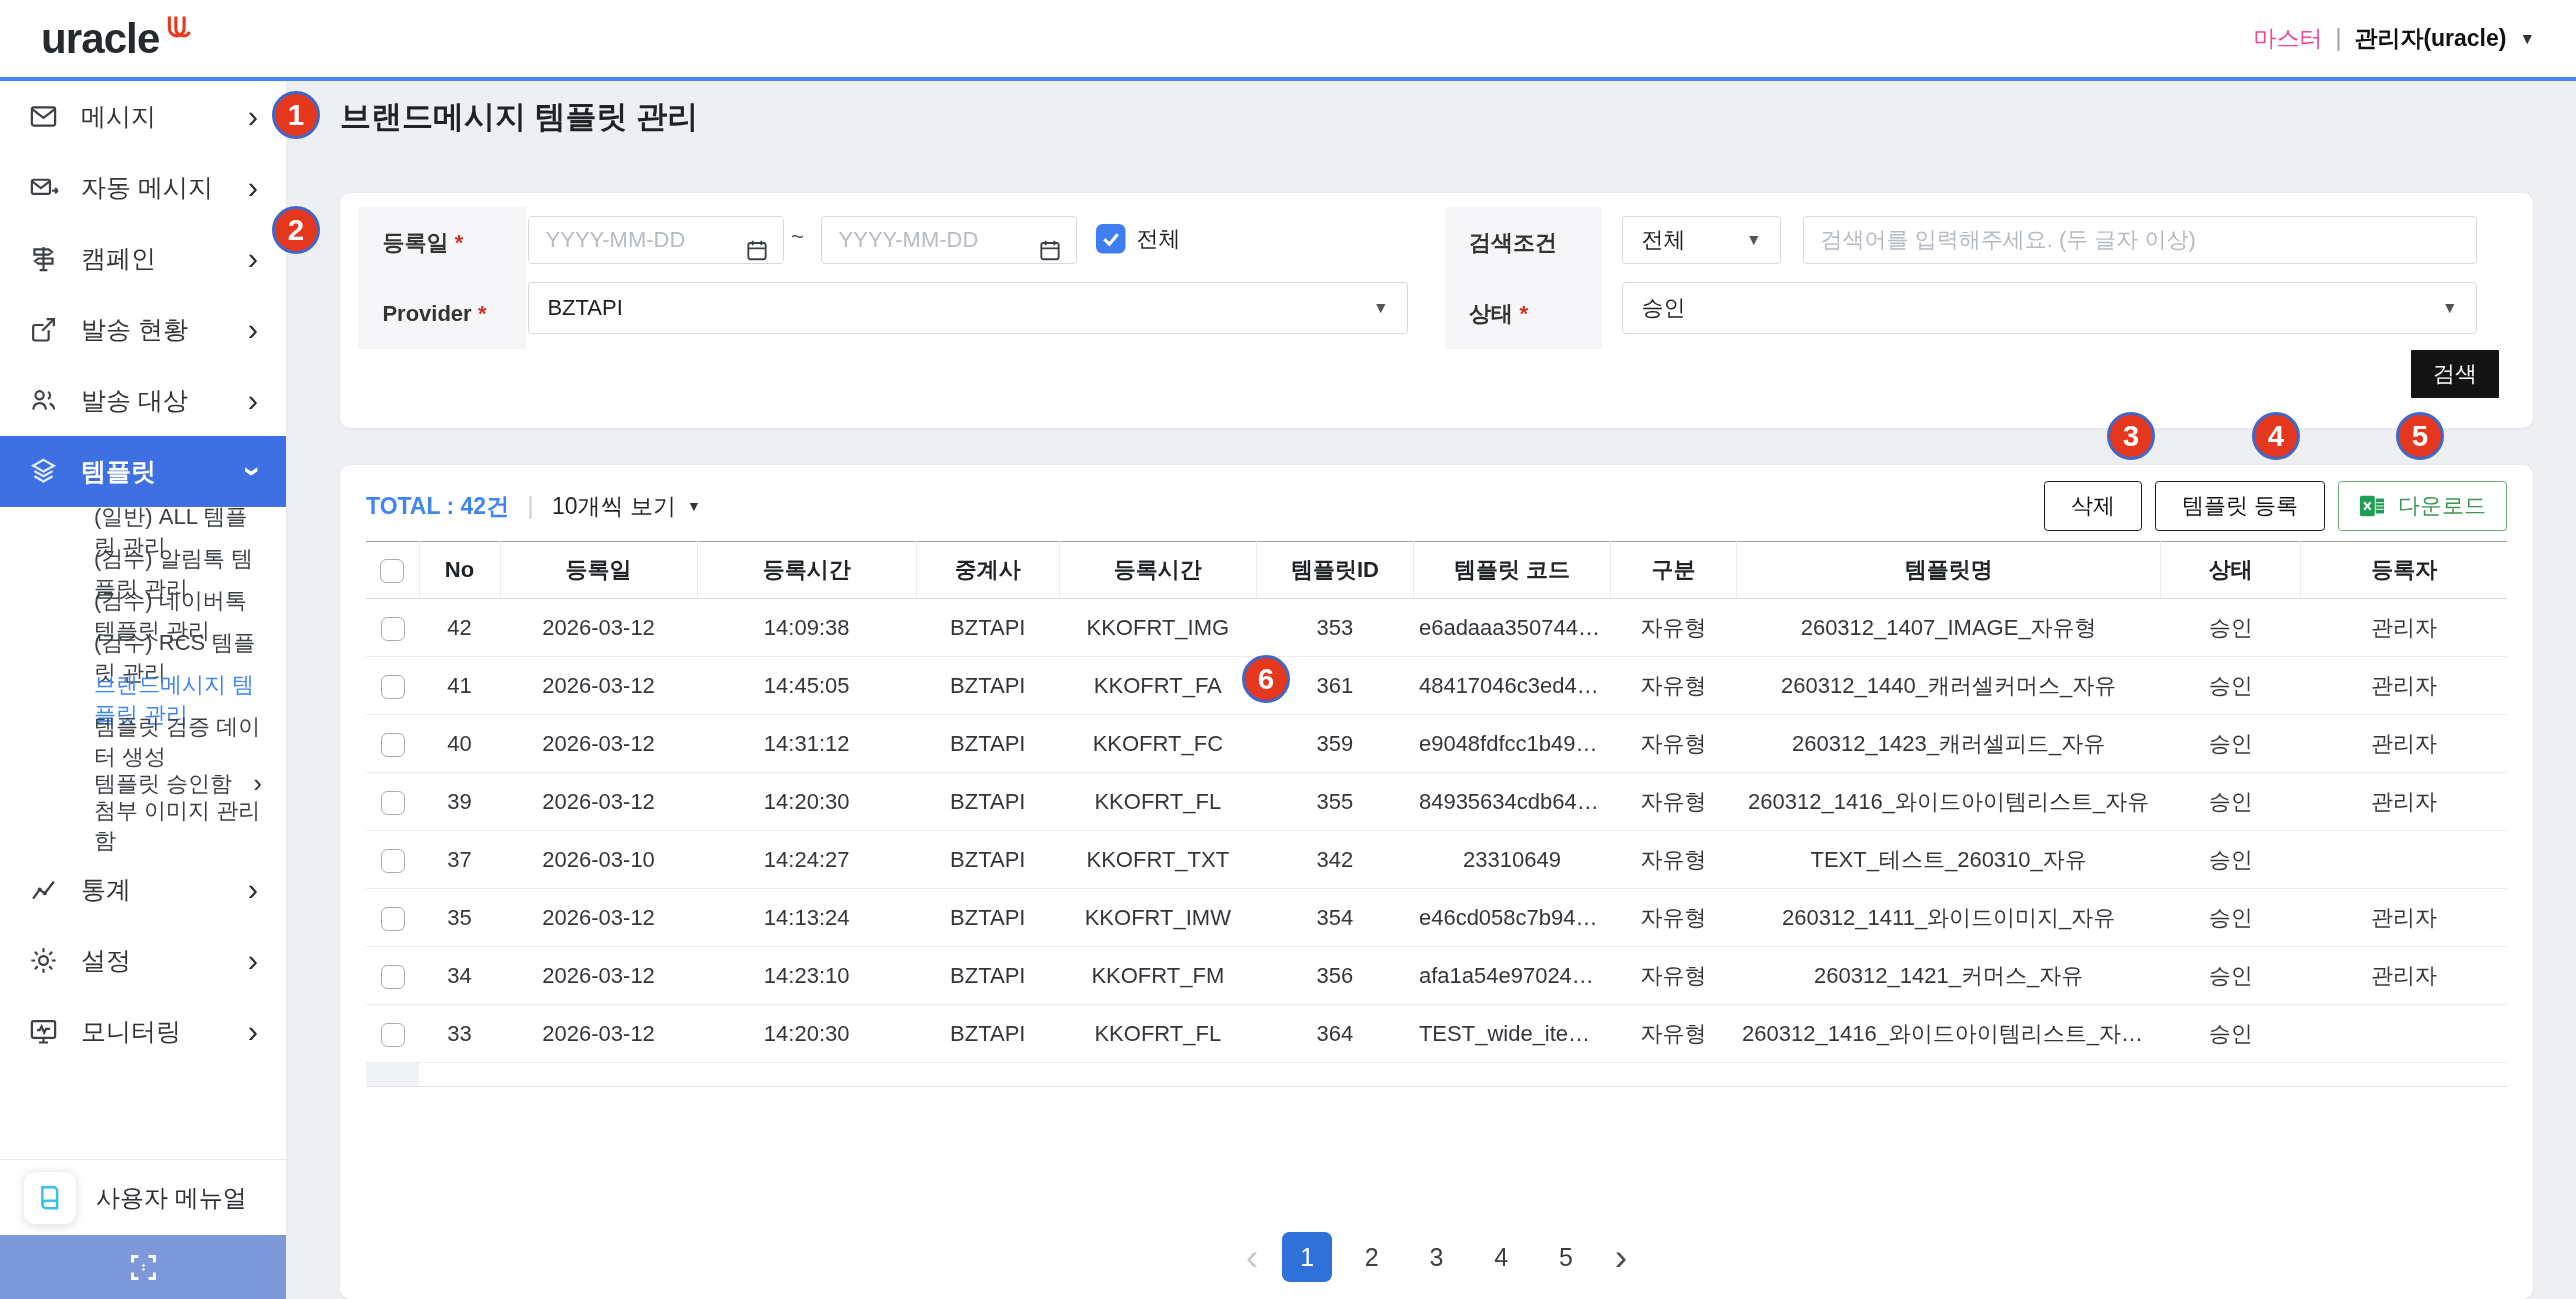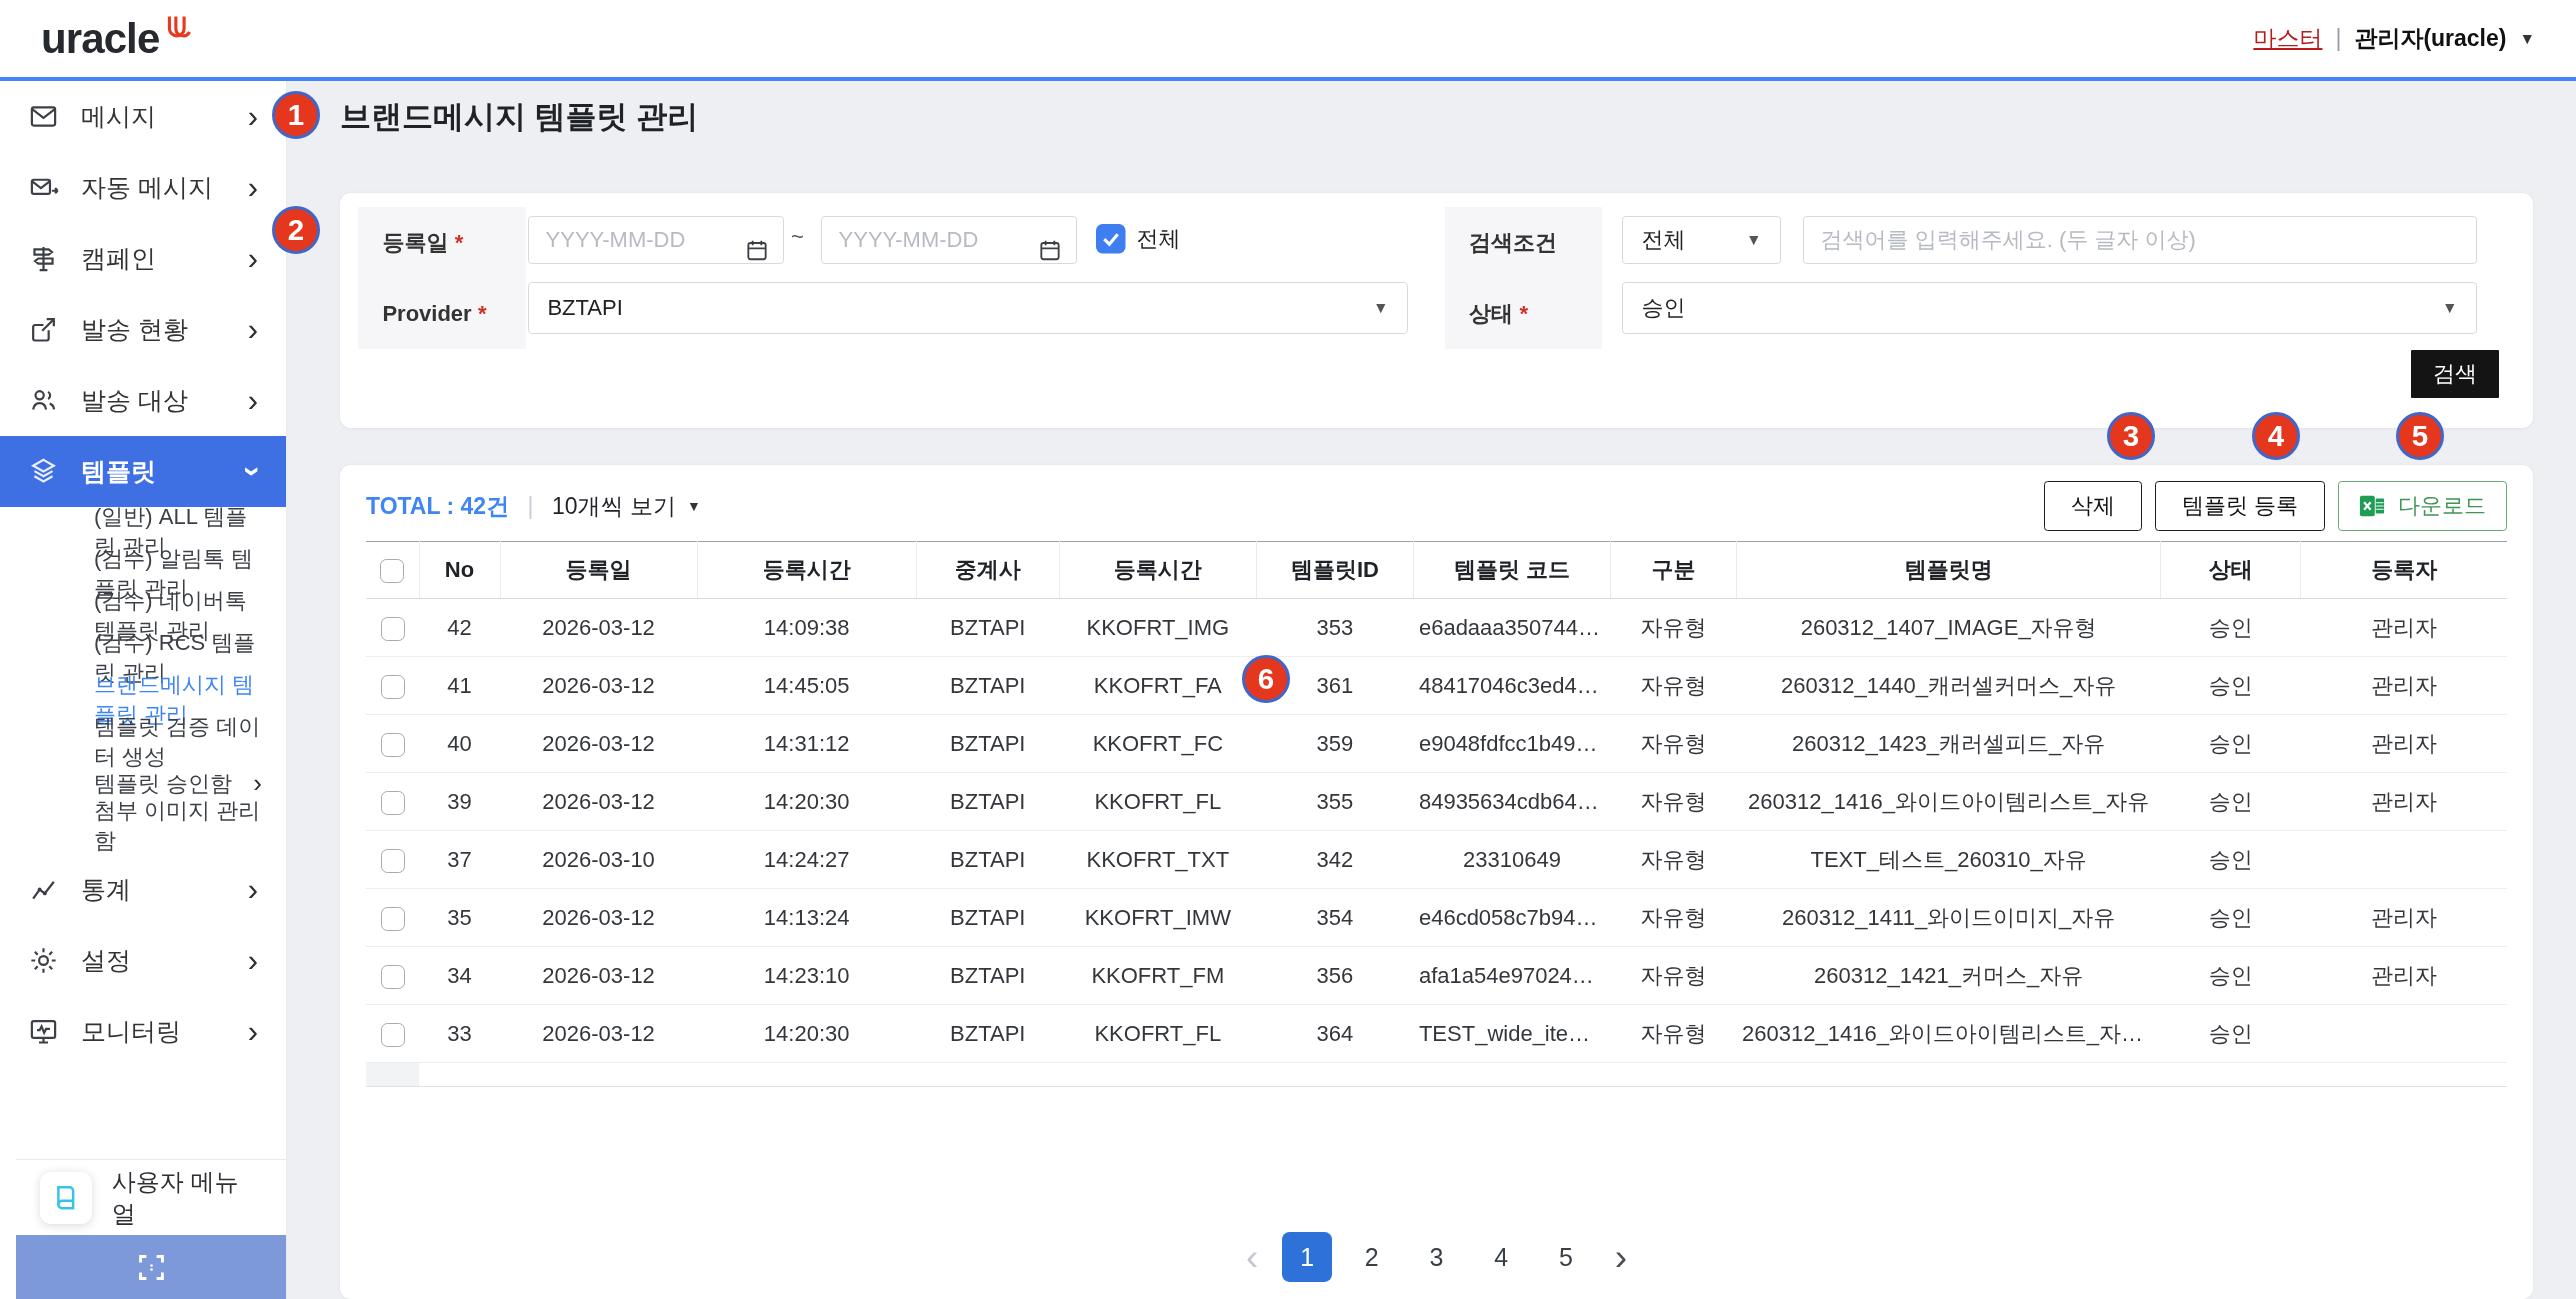--- a/index.html
+++ b/index.html
@@ -14,21 +14,21 @@
   .app-header {
     position:absolute; top:0; left:0; width:2576px; height:81px;
     background:#fff; border-bottom:4.6px solid #4285f4;
     display:flex; align-items:center; justify-content:space-between;
     padding:0 41px; z-index:20;
   }
   .logo { display:flex; align-items:flex-start; gap:3.7px; cursor:pointer; }
   .logo-text { font-size:42px; font-weight:600; color:#26292e; letter-spacing:-0.9px; line-height:1; }
   .logo-mark { margin-top:-5.5px; }
   .header-user { display:flex; align-items:center; gap:13px; font-size:23px; }
-  .hu-master { color:#b91c1c;text-decoration:underline; }
+  .hu-master { color:#ec4899; }
   .hu-sep { color:#9aa0a6; }
   .hu-admin { color:#111; font-weight:600; }
   .hu-caret { font-size:15.7px; color:#333; }
 
   
   .sidebar {
     position:absolute; top:81px; left:0; width:287px; bottom:0;
     background:#fff; border-right:0.9px solid #e8eaee; z-index:10;
     display:flex; flex-direction:column;
   }
@@ -42,21 +42,21 @@
   .nav-item.active .nicon { color:#e8efff; }
   .nav-item.active .chev { color:#fff; transform:rotate(90deg); }
   .subnav { padding-top:3.7px; }
   .subnav-item {
     height:42px; display:flex; align-items:center;
     padding-left:94px; padding-right:24px; font-size:22px; color:#3c4046; cursor:pointer;
   }
   .subnav-item.active { color:#3f85f4; }
   .subnav-item .chev { margin-left:auto; font-size:26px; color:#2b2e33; }
   .nav-gap { height:7.4px; flex:none; }
-  .sidebar-bottom { margin-top:auto;padding-left:16px; }
+  .sidebar-bottom { margin-top:auto; }
   .manual {
     height:76px; border-top:0.9px solid #e8eaee;
     display:flex; align-items:center; gap:20px; padding:0 24px; cursor:pointer;
   }
   .manual-iconbox {
     width:52px; height:52px; border-radius:11px; background:#fff;
     box-shadow:0 1.8px 9.2px rgba(0,0,0,.14);
     display:flex; align-items:center; justify-content:center;
   }
   .manual-label { font-size:24px; color:#2c2f34; }

